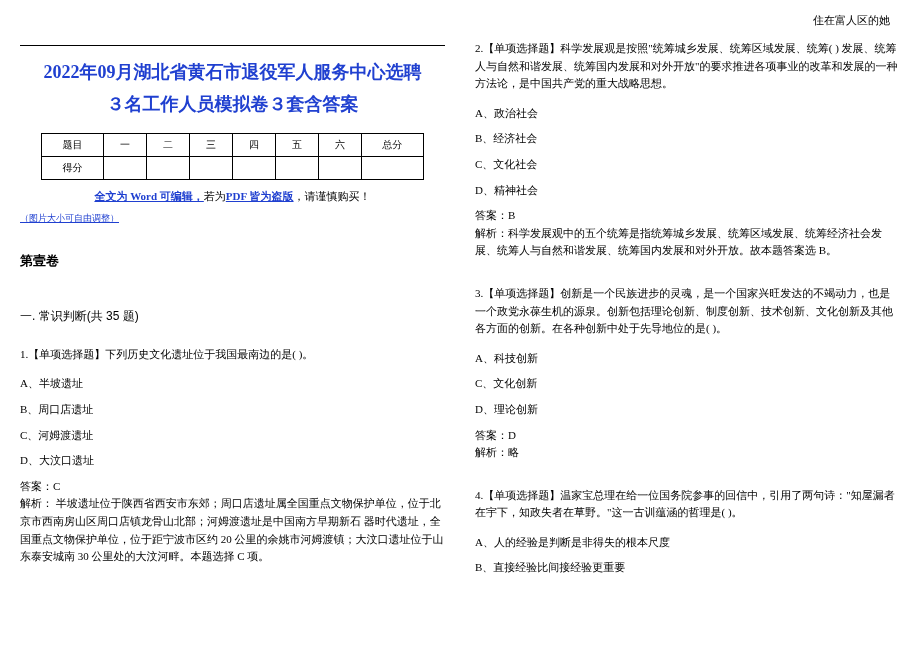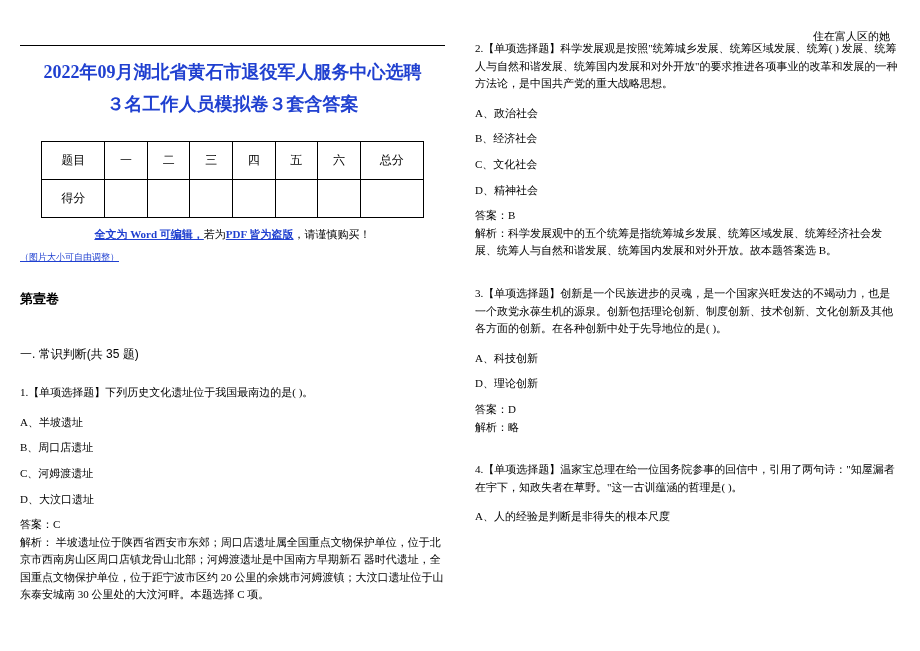--- a/index.html
+++ b/index.html
@@ -18,49 +18,49 @@
       display: flex;
       padding: 10px 20px;
       gap: 30px;
     }
     .left-col, .right-col {
       flex: 1;
       min-width: 0;
     }
     .header-mark {
       position: absolute;
-      top: 28px;
+      top: 12px;
       right: 30px;
       font-size: 11px;
       color: #000;
     }
     .hr-line {
       border-top: 1px solid #000;
       margin: 35px 0 5px 0;
       width: 100%;
     }
     .title {
       color: #2040d0;
       font-family: "KaiTi", "楷体", serif;
       font-size: 18px;
       font-weight: bold;
       text-align: center;
       line-height: 1.8;
-      margin: 10px 20px 20px 20px;
+      margin: 10px 20px 12px 20px;
     }
     .score-table {
       border-collapse: collapse;
       margin: 8px auto;
       width: 90%;
     }
     .score-table th, .score-table td {
       border: 1px solid #000;
-      padding: 9px 6px;
+      padding: 3px 6px;
       text-align: center;
-      font-size: 12px;
+      font-size: 10px;
       font-weight: normal;
       height: 18px;
     }
     .notice {
       text-align: center;
       margin: 6px 0;
       font-size: 11px;
     }
     .notice .red { color: #d00; font-weight: bold; }
     .notice .link { color: #2040d0; text-decoration: underline; }
@@ -174,28 +174,30 @@
       <div class="answer-block">
         <div class="answer-label">答案：B</div>
         <div class="answer-label"><span>解析：</span><span>科学发展观中的五个统筹是指统筹城乡发展、统筹区域发展、统筹经济社会发展、统筹人与自然和谐发展、统筹国内发展和对外开放。故本题答案选 B。</span></div>
       </div>
     </div>
 
     <div class="question" style="margin-top:25px;">
       <div class="q-stem">3.【单项选择题】创新是一个民族进步的灵魂，是一个国家兴旺发达的不竭动力，也是一个政党永葆生机的源泉。创新包括理论创新、制度创新、技术创新、文化创新及其他各方面的创新。在各种创新中处于先导地位的是(   )。</div>
       <div class="options">
         <div>A、科技创新</div>
+        <div>C、文化创新</div>
         <div>D、理论创新</div>
       </div>
       <div class="answer-block">
         <div class="answer-label">答案：D</div>
         <div class="answer-label"><span>解析：</span><span>略</span></div>
       </div>
     </div>
 
     <div class="question" style="margin-top:25px;">
       <div class="q-stem">4.【单项选择题】温家宝总理在给一位国务院参事的回信中，引用了两句诗："知屋漏者在宇下，知政失者在草野。"这一古训蕴涵的哲理是(    )。</div>
       <div class="options">
         <div>A、人的经验是判断是非得失的根本尺度</div>
+        <div>B、直接经验比间接经验更重要</div>
       </div>
     </div>
   </div>
 </div>
 
 </body></html>

